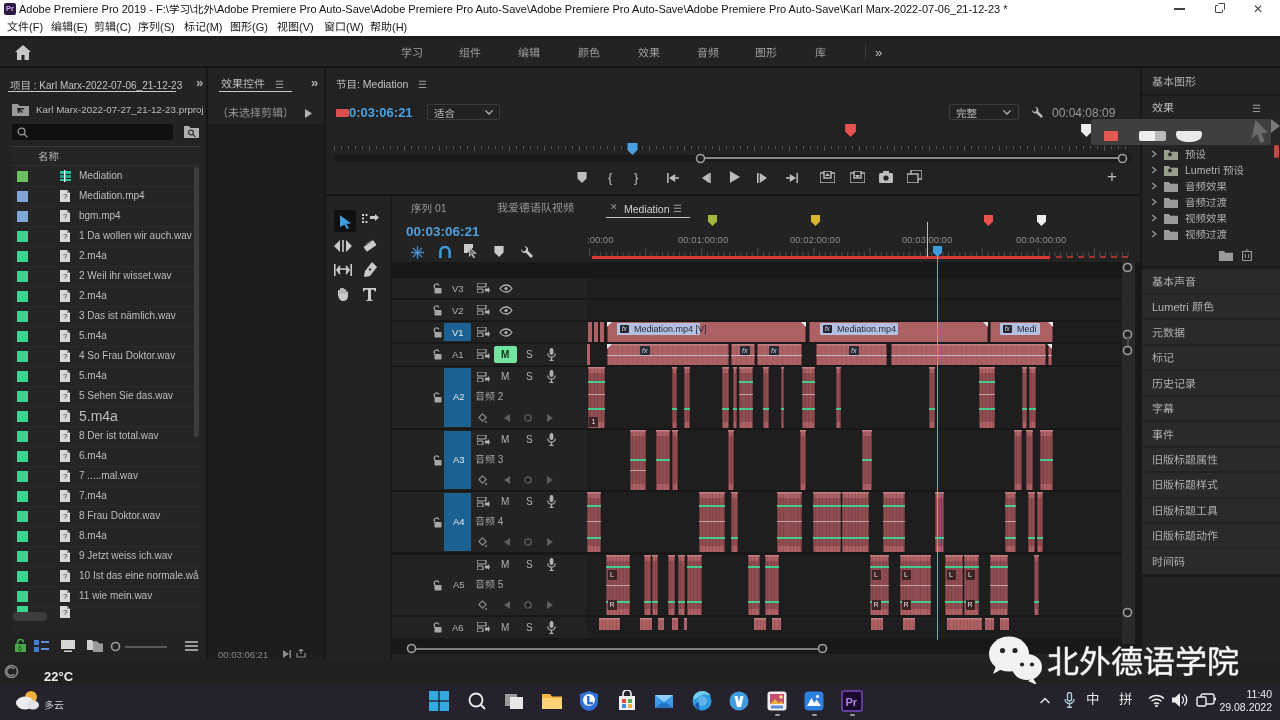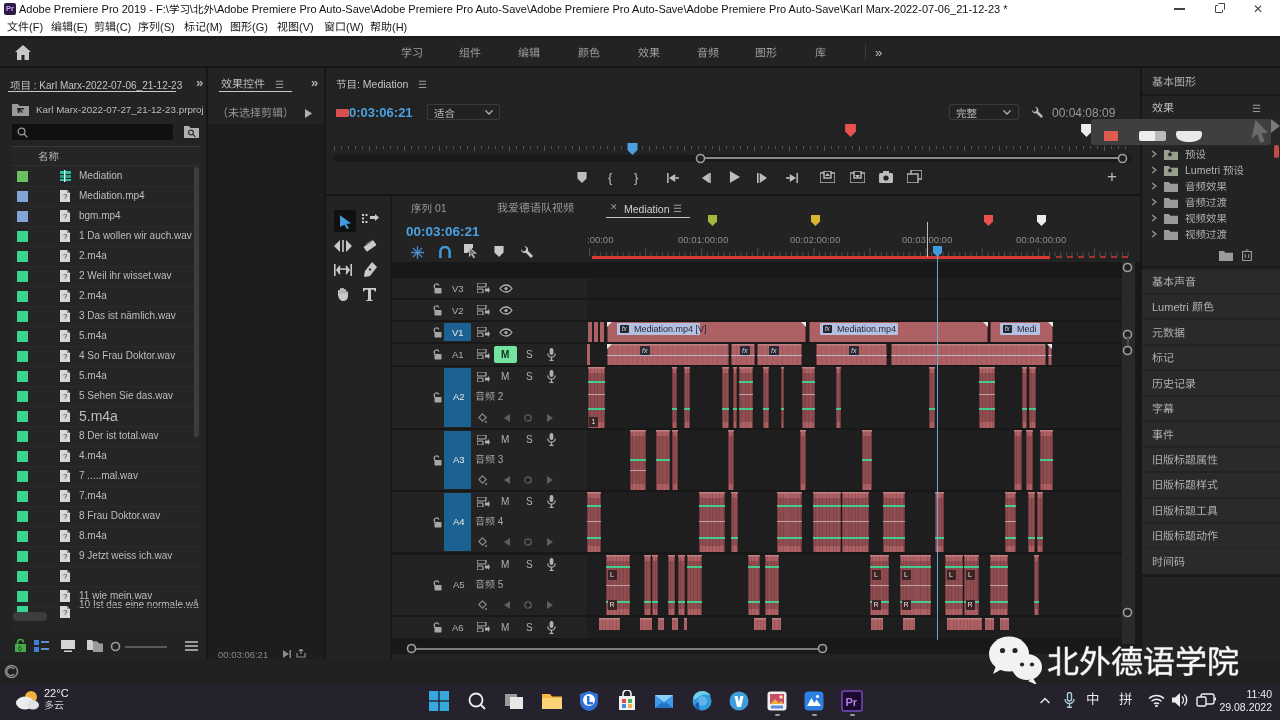--- a/index.html
+++ b/index.html
@@ -326,21 +326,21 @@
     <text x="3" y="9" font-size="8" fill="#333" font-family="Liberation Sans">?</text>
   </svg>
 <div class="a " style="left:79px;top:430px;font-size:10px;line-height:12px;color:#bdbdbd;white-space:nowrap;">8 Der ist total.wav</div>
 <div class="a " style="left:12px;top:446px;width:188px;height:1px;background:#2b2b2b;"></div>
 <div class="a " style="left:17px;top:450.5px;width:11px;height:11px;background:#3bd48f;"></div>
 <svg class="a i" style="left:60px;top:450px" width="10" height="12" viewBox="0 0 10 12">
     <path fill="#d8d8d8" d="M0 0h7l3 3v9H0z"></path>
     <path fill="#8a8a8a" d="M7 0l3 3H7z"></path>
     <text x="3" y="9" font-size="8" fill="#333" font-family="Liberation Sans">?</text>
   </svg>
-<div class="a " style="left:79px;top:450px;font-size:10px;line-height:12px;color:#bdbdbd;white-space:nowrap;">4.m4a</div>
+<div class="a " style="left:79px;top:450px;font-size:10px;line-height:12px;color:#bdbdbd;white-space:nowrap;">6.m4a</div>
 <div class="a " style="left:12px;top:466px;width:188px;height:1px;background:#2b2b2b;"></div>
 <div class="a " style="left:17px;top:470.5px;width:11px;height:11px;background:#3bd48f;"></div>
 <svg class="a i" style="left:60px;top:470px" width="10" height="12" viewBox="0 0 10 12">
     <path fill="#d8d8d8" d="M0 0h7l3 3v9H0z"></path>
     <path fill="#8a8a8a" d="M7 0l3 3H7z"></path>
     <text x="3" y="9" font-size="8" fill="#333" font-family="Liberation Sans">?</text>
   </svg>
 <div class="a " style="left:79px;top:470px;font-size:10px;line-height:12px;color:#bdbdbd;white-space:nowrap;">7 .....mal.wav</div>
 <div class="a " style="left:12px;top:486px;width:188px;height:1px;background:#2b2b2b;"></div>
 <div class="a " style="left:17px;top:490.5px;width:11px;height:11px;background:#3bd48f;"></div>
@@ -374,21 +374,21 @@
     <text x="3" y="9" font-size="8" fill="#333" font-family="Liberation Sans">?</text>
   </svg>
 <div class="a " style="left:79px;top:550px;font-size:10px;line-height:12px;color:#bdbdbd;white-space:nowrap;">9 Jetzt weiss ich.wav</div>
 <div class="a " style="left:12px;top:566px;width:188px;height:1px;background:#2b2b2b;"></div>
 <div class="a " style="left:17px;top:570.5px;width:11px;height:11px;background:#3bd48f;"></div>
 <svg class="a i" style="left:60px;top:570px" width="10" height="12" viewBox="0 0 10 12">
     <path fill="#d8d8d8" d="M0 0h7l3 3v9H0z"></path>
     <path fill="#8a8a8a" d="M7 0l3 3H7z"></path>
     <text x="3" y="9" font-size="8" fill="#333" font-family="Liberation Sans">?</text>
   </svg>
-<div class="a " style="left:79px;top:570px;font-size:10px;line-height:12px;color:#bdbdbd;white-space:nowrap;margin-top:29px;">10 Ist das eine normale.wå</div>
+<div class="a " style="left:79px;top:570px;font-size:10px;line-height:12px;color:#bdbdbd;white-space:nowrap;">10 Ist das eine normale.wå</div>
 <div class="a " style="left:12px;top:586px;width:188px;height:1px;background:#2b2b2b;"></div>
 <div class="a " style="left:17px;top:590.5px;width:11px;height:11px;background:#3bd48f;"></div>
 <svg class="a i" style="left:60px;top:590px" width="10" height="12" viewBox="0 0 10 12">
     <path fill="#d8d8d8" d="M0 0h7l3 3v9H0z"></path>
     <path fill="#8a8a8a" d="M7 0l3 3H7z"></path>
     <text x="3" y="9" font-size="8" fill="#333" font-family="Liberation Sans">?</text>
   </svg>
 <div class="a " style="left:79px;top:590px;font-size:10px;line-height:12px;color:#bdbdbd;white-space:nowrap;">11 wie mein.wav</div>
 <div class="a " style="left:12px;top:606px;width:188px;height:1px;background:#2b2b2b;"></div>
 <div class="a " style="left:194px;top:167px;width:5px;height:270px;background:#3d3d3d;border-radius:2px;"></div>
@@ -1569,21 +1569,21 @@
       <use href="#g46" x="3000"></use>
       <use href="#g0" x="4000"></use>
       <use href="#g78" x="5000"></use>
     </svg></div>
 <div class="a " style="left:0px;top:684px;width:1280px;height:36px;background:#26222d;"></div>
 <svg class="a i" style="left:14px;top:688px" width="26" height="24" viewBox="0 0 26 24">
 <circle cx="17" cy="9" r="6" fill="#f3b03c"></circle>
 <ellipse cx="11" cy="15" rx="9" ry="6.5" fill="#ecedef"></ellipse>
 <ellipse cx="19" cy="17" rx="6" ry="4.5" fill="#dfe2e6"></ellipse>
 </svg>
-<div class="a " style="left:44px;top:687px;font-size:11px;line-height:13px;color:#ececec;white-space:nowrap;font-weight:normal;">22°C</div>
+<div class="a " style="left:44px;top:670px;font-size:13px;line-height:13px;color:#ececec;white-space:nowrap;font-weight:bold;">22°C</div>
 <div class="a " style="left:44px;top:700px;font-size:10px;line-height:12px;color:#d8d8d8;white-space:nowrap;"><svg class="k " style="color:#d8d8d8;vertical-align:-0.12em;" width="20" height="10" viewBox="0 0 2000 1000">
       <use href="#g79" x="0"></use>
       <use href="#g80" x="1000"></use>
     </svg></div>
 <svg class="a i" style="left:428px;top:690px" width="22" height="22" viewBox="0 0 22 22">
     <rect x="1" y="1" width="9.3" height="9.3" fill="#35a8e0"></rect>
     <rect x="11.7" y="1" width="9.3" height="9.3" fill="#35a8e0"></rect>
     <rect x="1" y="11.7" width="9.3" height="9.3" fill="#35a8e0"></rect>
     <rect x="11.7" y="11.7" width="9.3" height="9.3" fill="#35a8e0"></rect>
   </svg>

